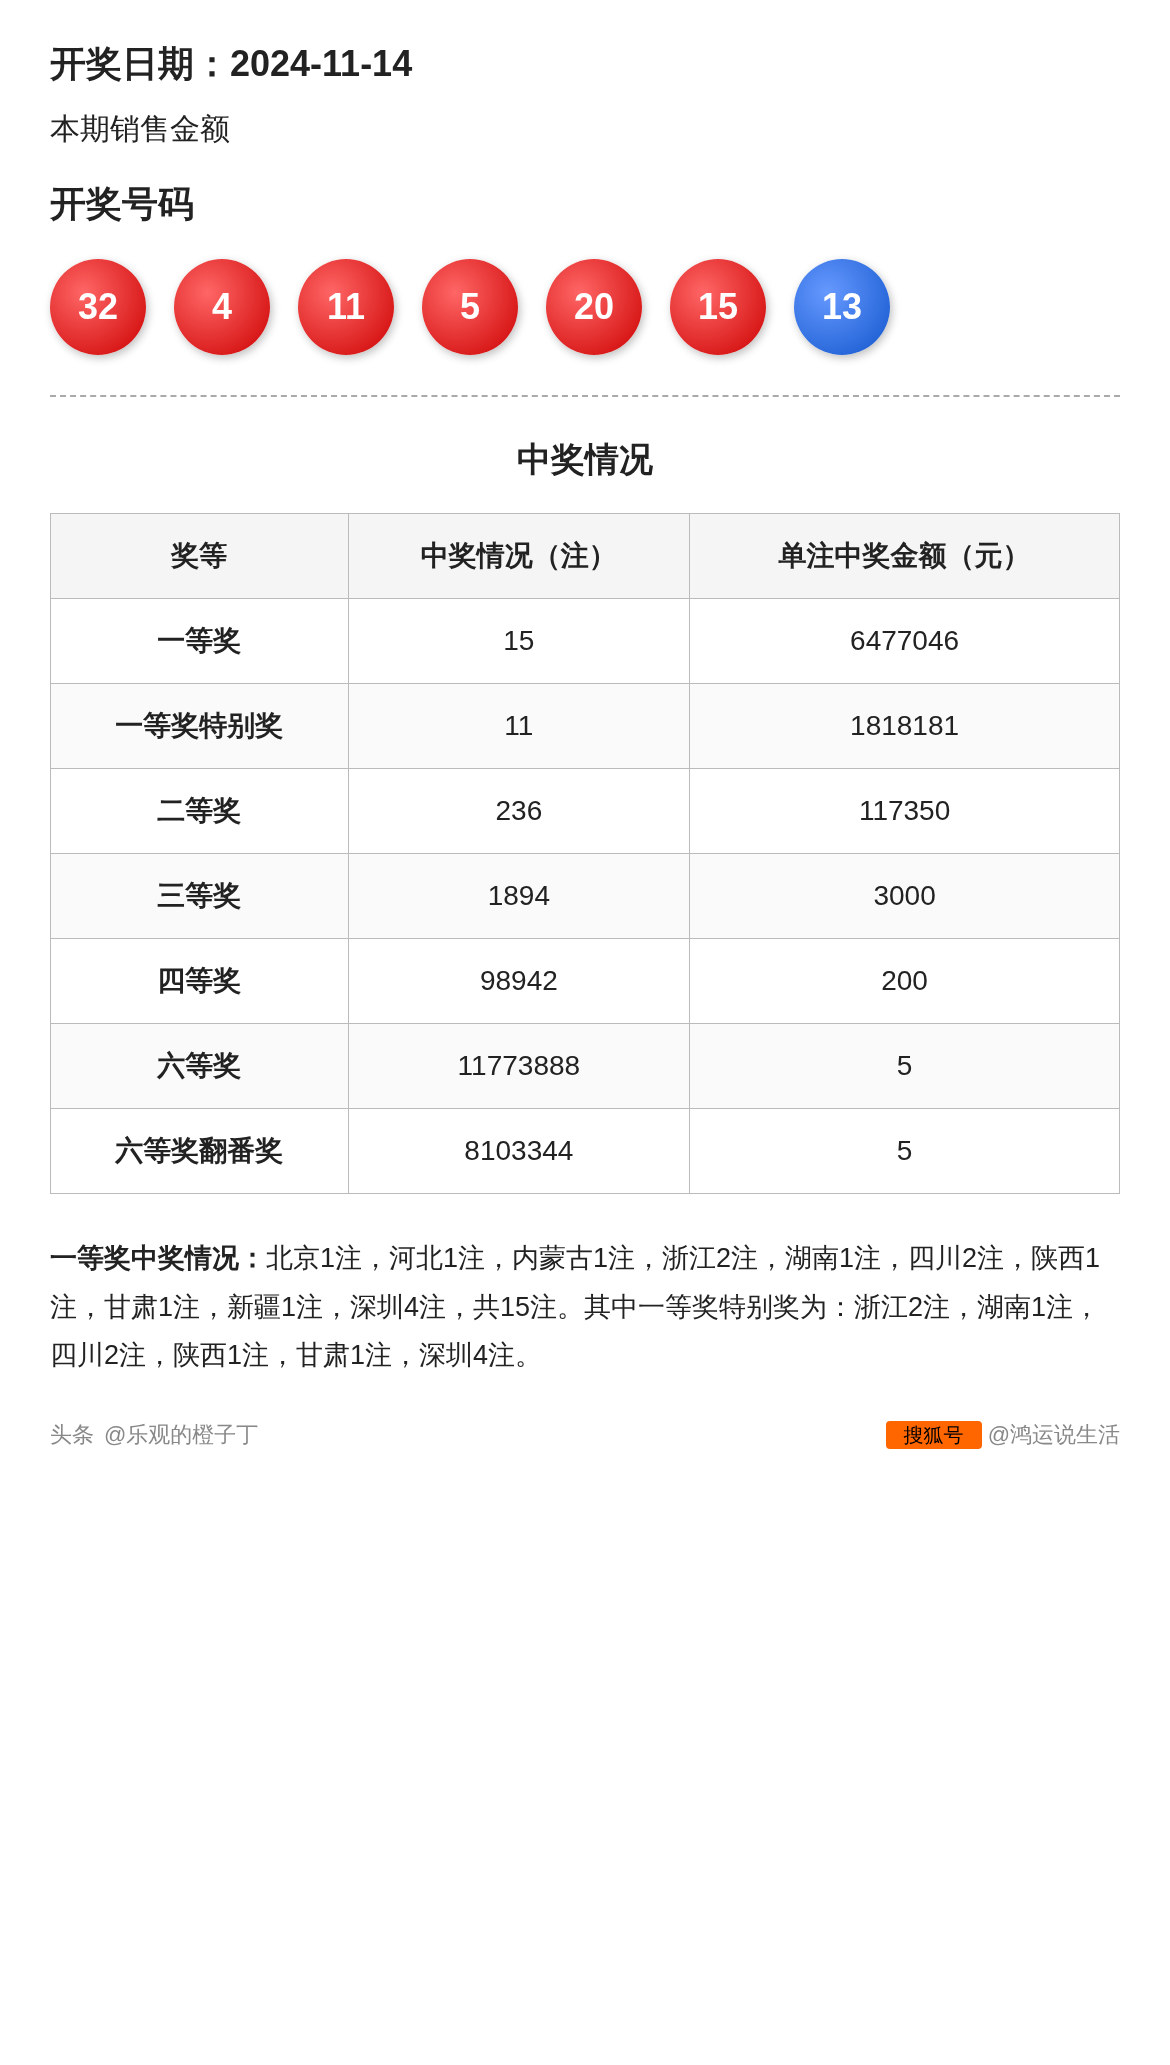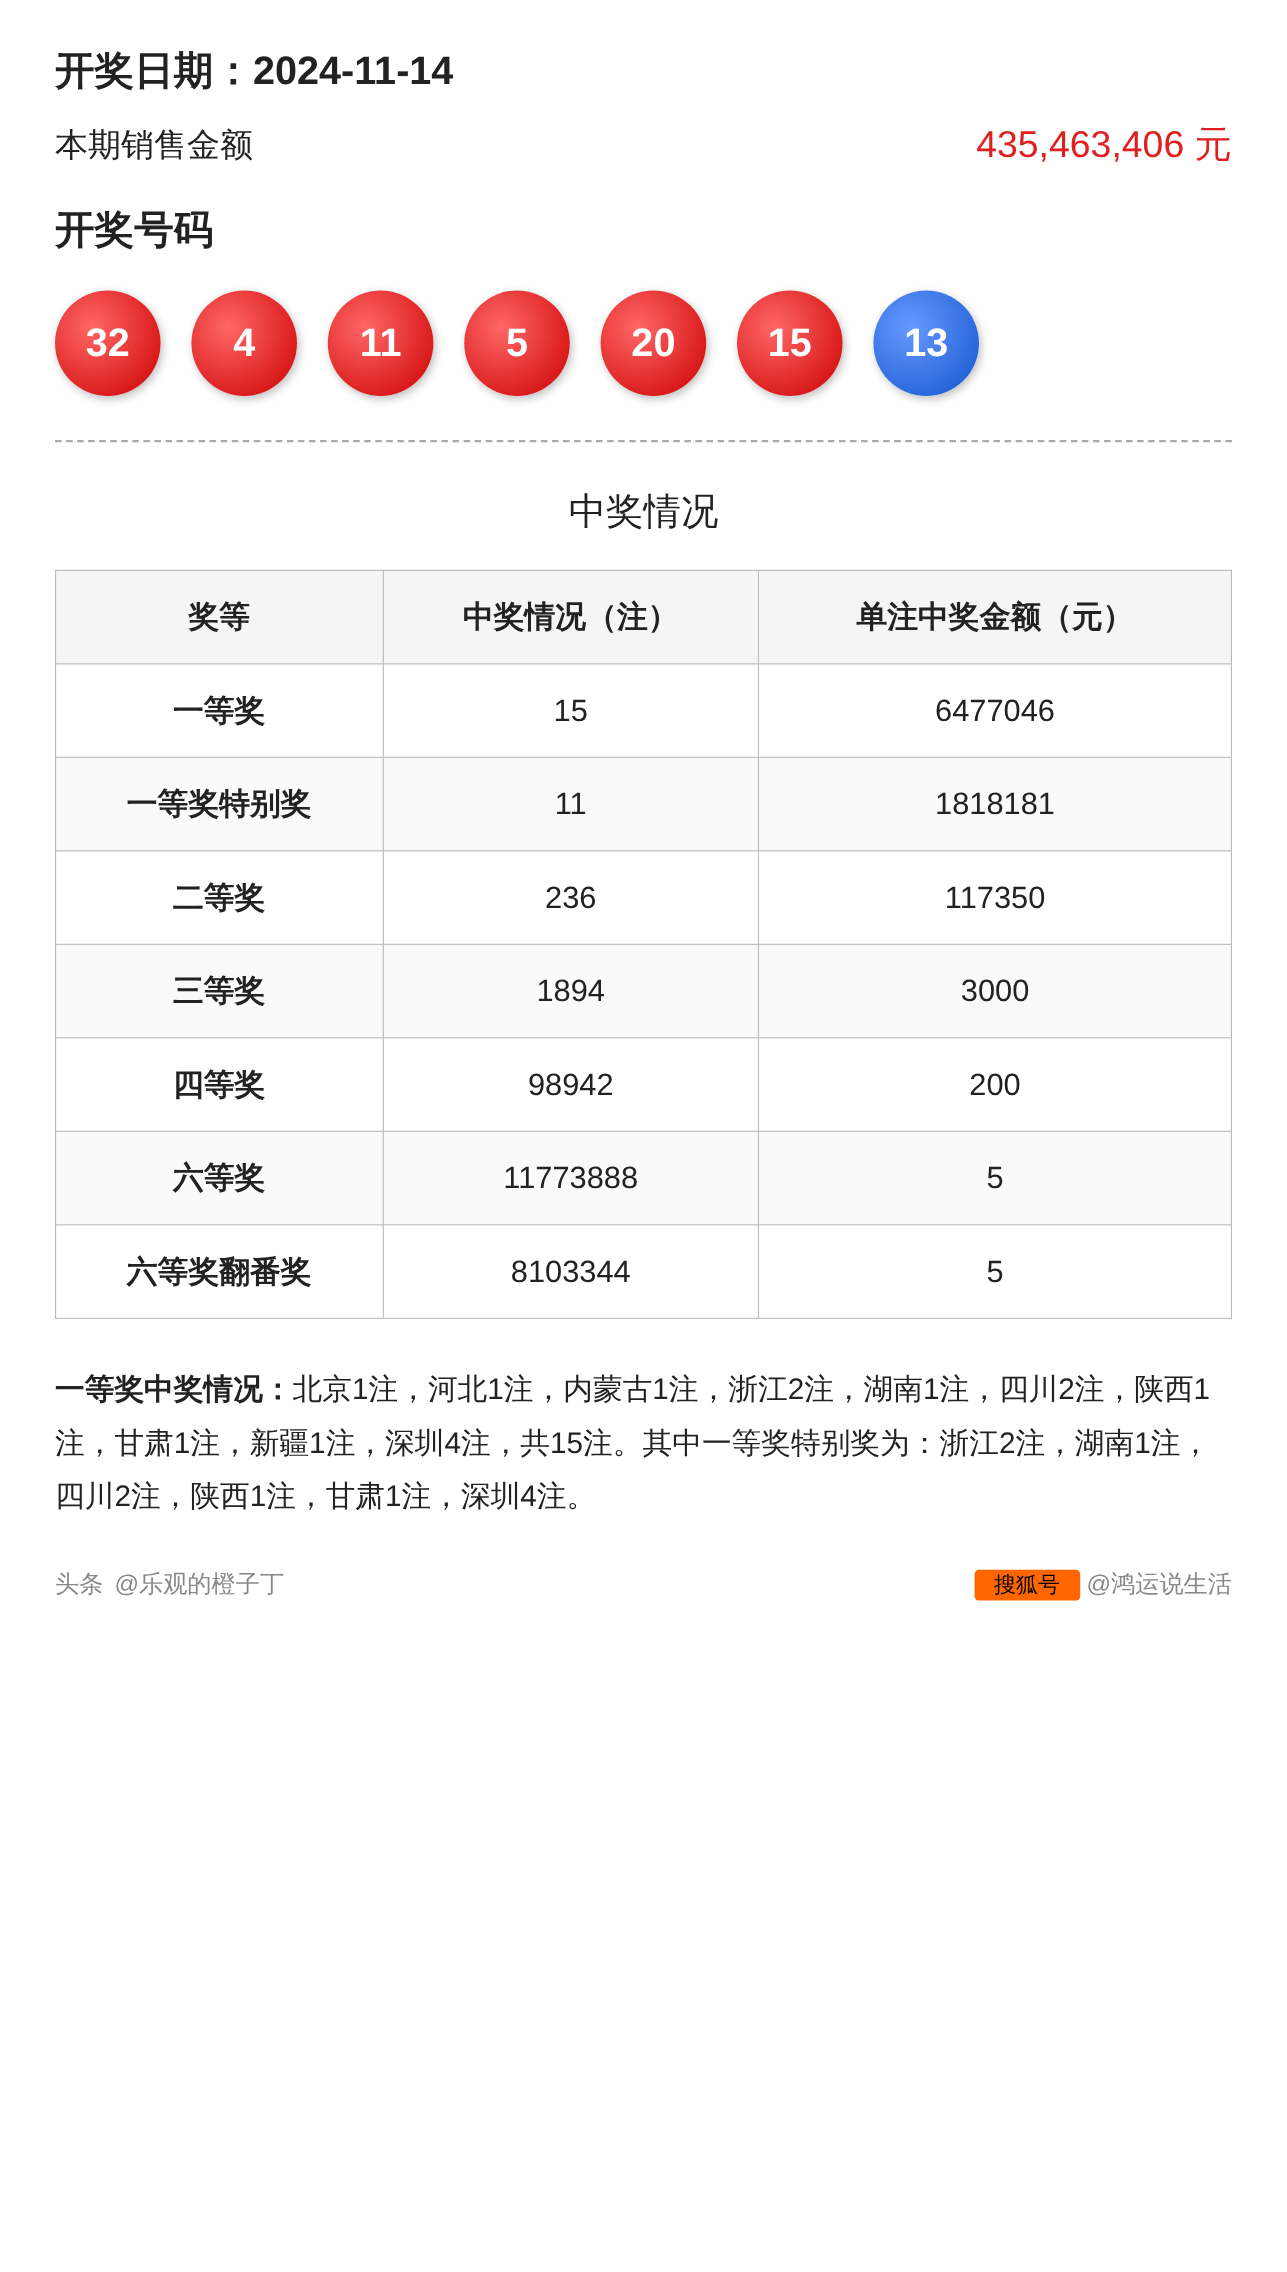--- a/index.html
+++ b/index.html
@@ -56,21 +56,21 @@
       background: radial-gradient(circle at 35% 35%, #6699ff, #1155cc);
     }
     .divider {
       border: none;
       border-top: 2px dashed #aaa;
       margin: 20px 0 40px 0;
     }
     .section-title {
       text-align: center;
       font-size: 34px;
-      font-weight: normal;
+      font-weight: bold;
       margin-bottom: 30px;
     }
     .prize-table {
       width: 100%;
       border-collapse: collapse;
       margin-bottom: 40px;
       font-size: 28px;
     }
     .prize-table th, .prize-table td {
       border: 1px solid #bbb;
@@ -127,21 +127,20 @@
 <body>
 
 <div>
 
   <div class="header-date">
     <span>开奖日期：</span><span>2024-11-14</span>
   </div>
 
   <div class="sales-row">
     <span>本期销售金额</span>
-    <span class="sales-amount">435,463,406 元</span>
   </div>
 
   <div class="draw-title">开奖号码</div>
 
   <div class="balls-row">
     <div class="ball">32</div>
     <div class="ball">4</div>
     <div class="ball">11</div>
     <div class="ball">5</div>
     <div class="ball">20</div>

